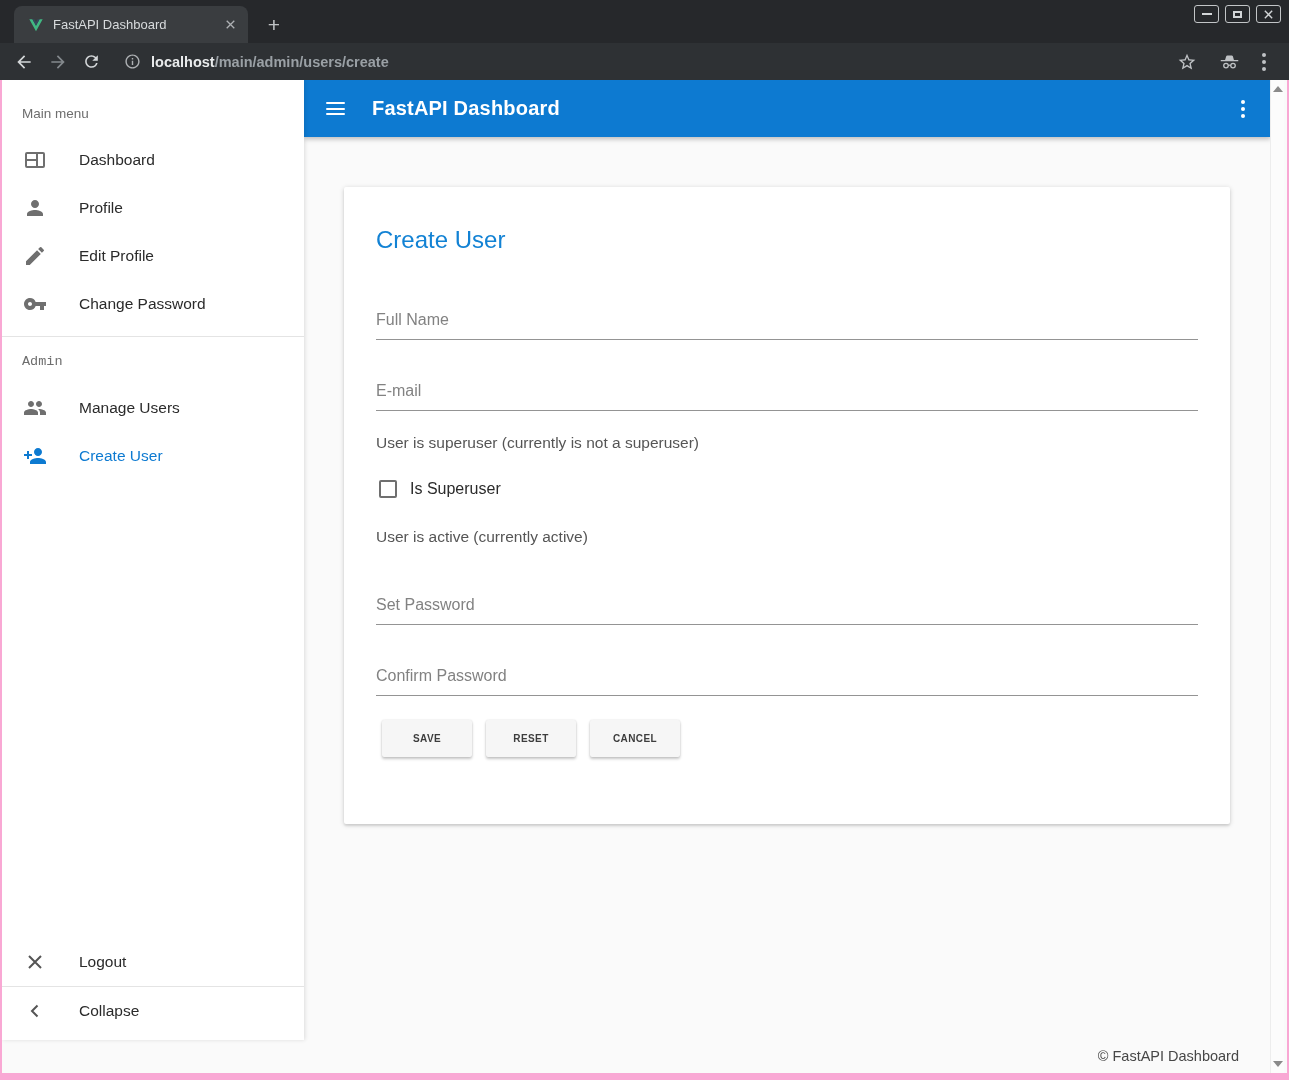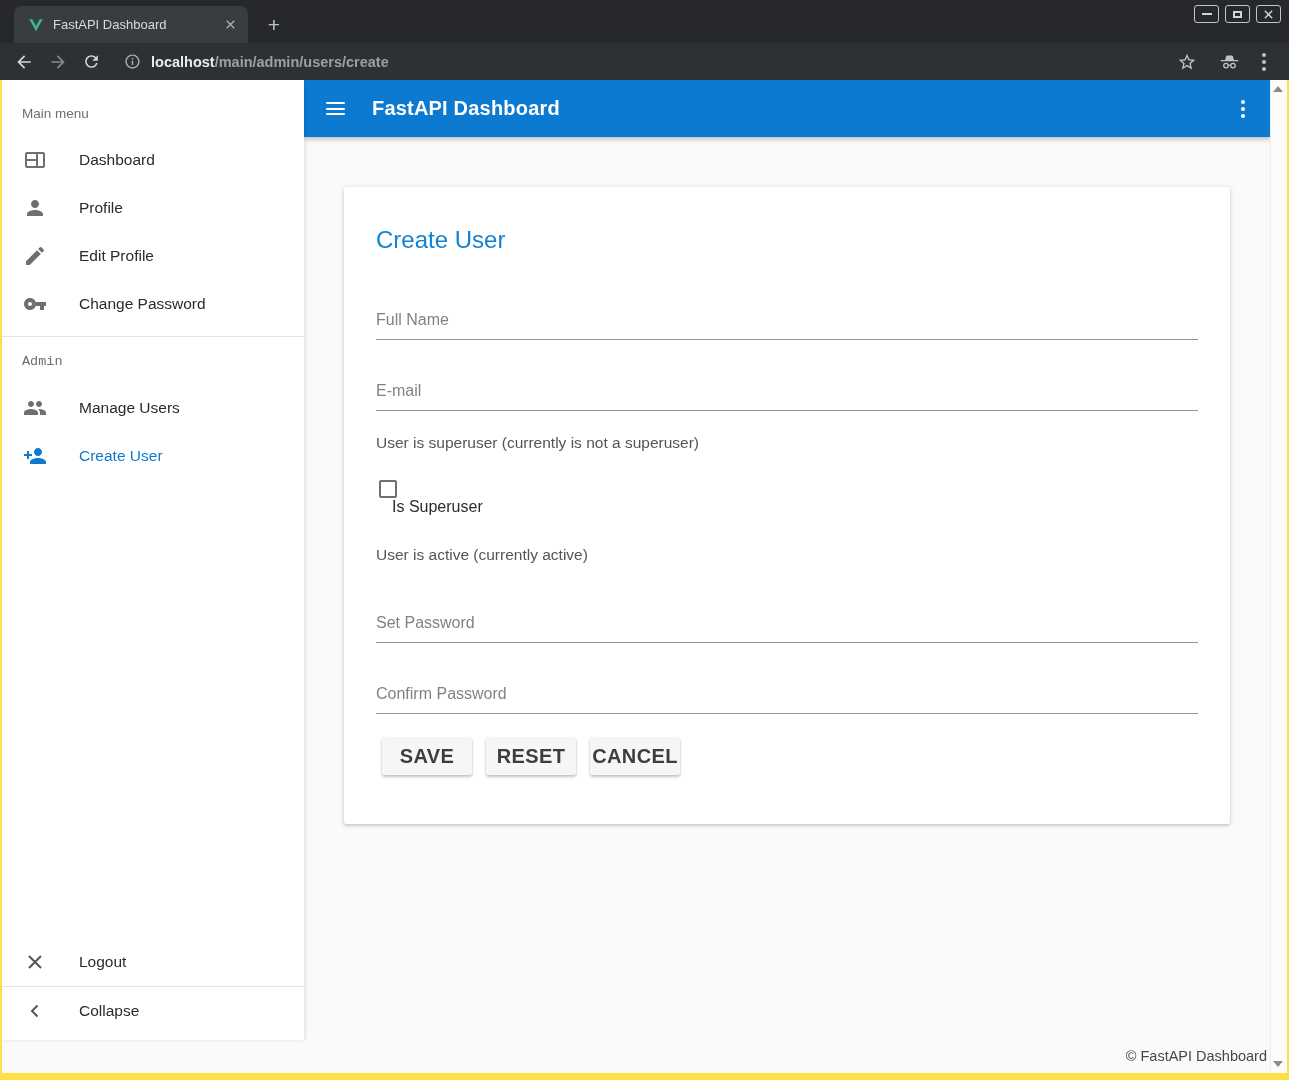--- a/index.html
+++ b/index.html
@@ -1,17 +1,17 @@
 <!DOCTYPE html>
 <html><head>
 <meta charset="utf-8">
 <style>
   * { margin:0; padding:0; box-sizing:border-box; }
   html,body { width:1289px; height:1080px; background:#26282b; font-family:"Liberation Sans",sans-serif; overflow:hidden; }
-  .window { position:relative; width:1289px; height:1080px; background:#fde047; }
+  .window { position:relative; width:1289px; height:1080px; background:#f9a8d4; }
 
   
   .titlebar { position:absolute; left:0; top:0; width:100%; height:43px; background:#26282b; }
   .tab { position:absolute; left:14px; top:6px; width:234px; height:37px; background:#3a3d40; border-radius:8px 8px 0 0; display:flex; align-items:center; padding:0 10px 0 14px; }
   .tab-favicon { width:16px; height:16px; flex:0 0 16px; }
   .tab-title { margin-left:9px; font-size:13px; color:#d8dbdd; white-space:nowrap; overflow:hidden; flex:1; }
   .tab-close { width:16px; height:16px; display:flex; align-items:center; justify-content:center; }
   .newtab { position:absolute; left:262px; top:13px; width:24px; height:24px; color:#bfc2c5; font-size:21px; line-height:23px; text-align:center; font-weight:400; }
   .win-controls { position:absolute; right:8px; top:5px; display:flex; gap:6px; }
   .win-btn { width:25px; height:18px; border:1px solid #c2c5c7; border-radius:3px; display:flex; align-items:center; justify-content:center; }
@@ -53,34 +53,34 @@
   
   .card { position:absolute; left:342px; top:107px; width:886px; height:637px; background:#fff; border-radius:2px; box-shadow:0 1px 5px rgba(0,0,0,.18), 0 2px 2px rgba(0,0,0,.08); padding:0 32px; }
   .card-title { margin-top:41px; font-size:24px; line-height:24px; font-weight:400; color:#1282d4; }
   .tfield { display:block; width:100%; border:none; outline:none; background:transparent; font-family:"Liberation Sans",sans-serif; font-size:16px; color:#333; padding:0 0 10px 0; border-bottom:1px solid #949494; }
   .tfield::placeholder { color:#828282; opacity:1; }
   .f1 { margin-top:59px; }
   .f2 { margin-top:42px; }
   .hint { font-size:15.5px; color:#555; }
   .h1 { margin-top:23px; }
   .h2 { margin-top:30px; }
-  .cb-row { display:flex; align-items:flex-start; margin-left:3px;flex-direction:column; }
+  .cb-row { display:flex; align-items:center; margin-left:3px; }
   .cb1 { margin-top:28px; }
   .cb2 { margin-top:28px; }
   .checkbox { width:18px; height:18px; border:2px solid #6f6f6f; border-radius:2px; background:#fff; position:relative; flex:0 0 18px; }
   .checkbox.checked { border-color:#57a9ee; background:#57a9ee; }
   .checkbox.checked:after { content:""; position:absolute; left:4px; top:0.5px; width:5px; height:9px; border:solid #fff; border-width:0 2px 2px 0; transform:rotate(42deg); }
   .cb-label { margin-left:13px; font-size:16px; color:#2b2b2b; }
   .f3 { margin-top:50px; }
   .f4 { margin-top:42px; }
   .btn-row { margin-top:24px; margin-left:6px; display:flex; gap:14px; }
-  .btn { min-width:90px; height:37px; background:#f6f6f6; border:none; border-radius:2px; box-shadow:0 2px 3px rgba(0,0,0,.22), 0 0 2px rgba(0,0,0,.12); font-family:"Liberation Sans",sans-serif; font-size:20px; font-weight:700; letter-spacing:.4px; color:#3d3d3d; cursor:pointer; }
-
-  
-  .page-footer { position:absolute; left:4px; right:16px; bottom:0; height:33px; text-align:right; line-height:32px; padding-right:4px; font-size:14.5px; color:#474747; background:#fafafa; }
+  .btn { min-width:90px; height:37px; background:#f6f6f6; border:none; border-radius:2px; box-shadow:0 2px 3px rgba(0,0,0,.22), 0 0 2px rgba(0,0,0,.12); font-family:"Liberation Sans",sans-serif; font-size:10px; font-weight:700; letter-spacing:.4px; color:#3d3d3d; cursor:pointer; }
+
+  
+  .page-footer { position:absolute; left:4px; right:16px; bottom:0; height:33px; text-align:right; line-height:32px; padding-right:32px; font-size:14.5px; color:#474747; background:#fafafa; }
   .scrollbar { position:absolute; right:3px; top:0; bottom:0; width:14px; background:#fcfcfc; border-left:1px solid #ededed; z-index:7; }
   .sb-arrow { position:absolute; left:50%; transform:translateX(-50%); width:0; height:0; border-left:5px solid transparent; border-right:5px solid transparent; }
   .sb-up { top:6px; border-bottom:6px solid #8a8a8a; }
   .sb-down { bottom:6px; border-top:6px solid #8a8a8a; }
 
   svg { display:block; }
 </style>
 </head>
 <body>
 

